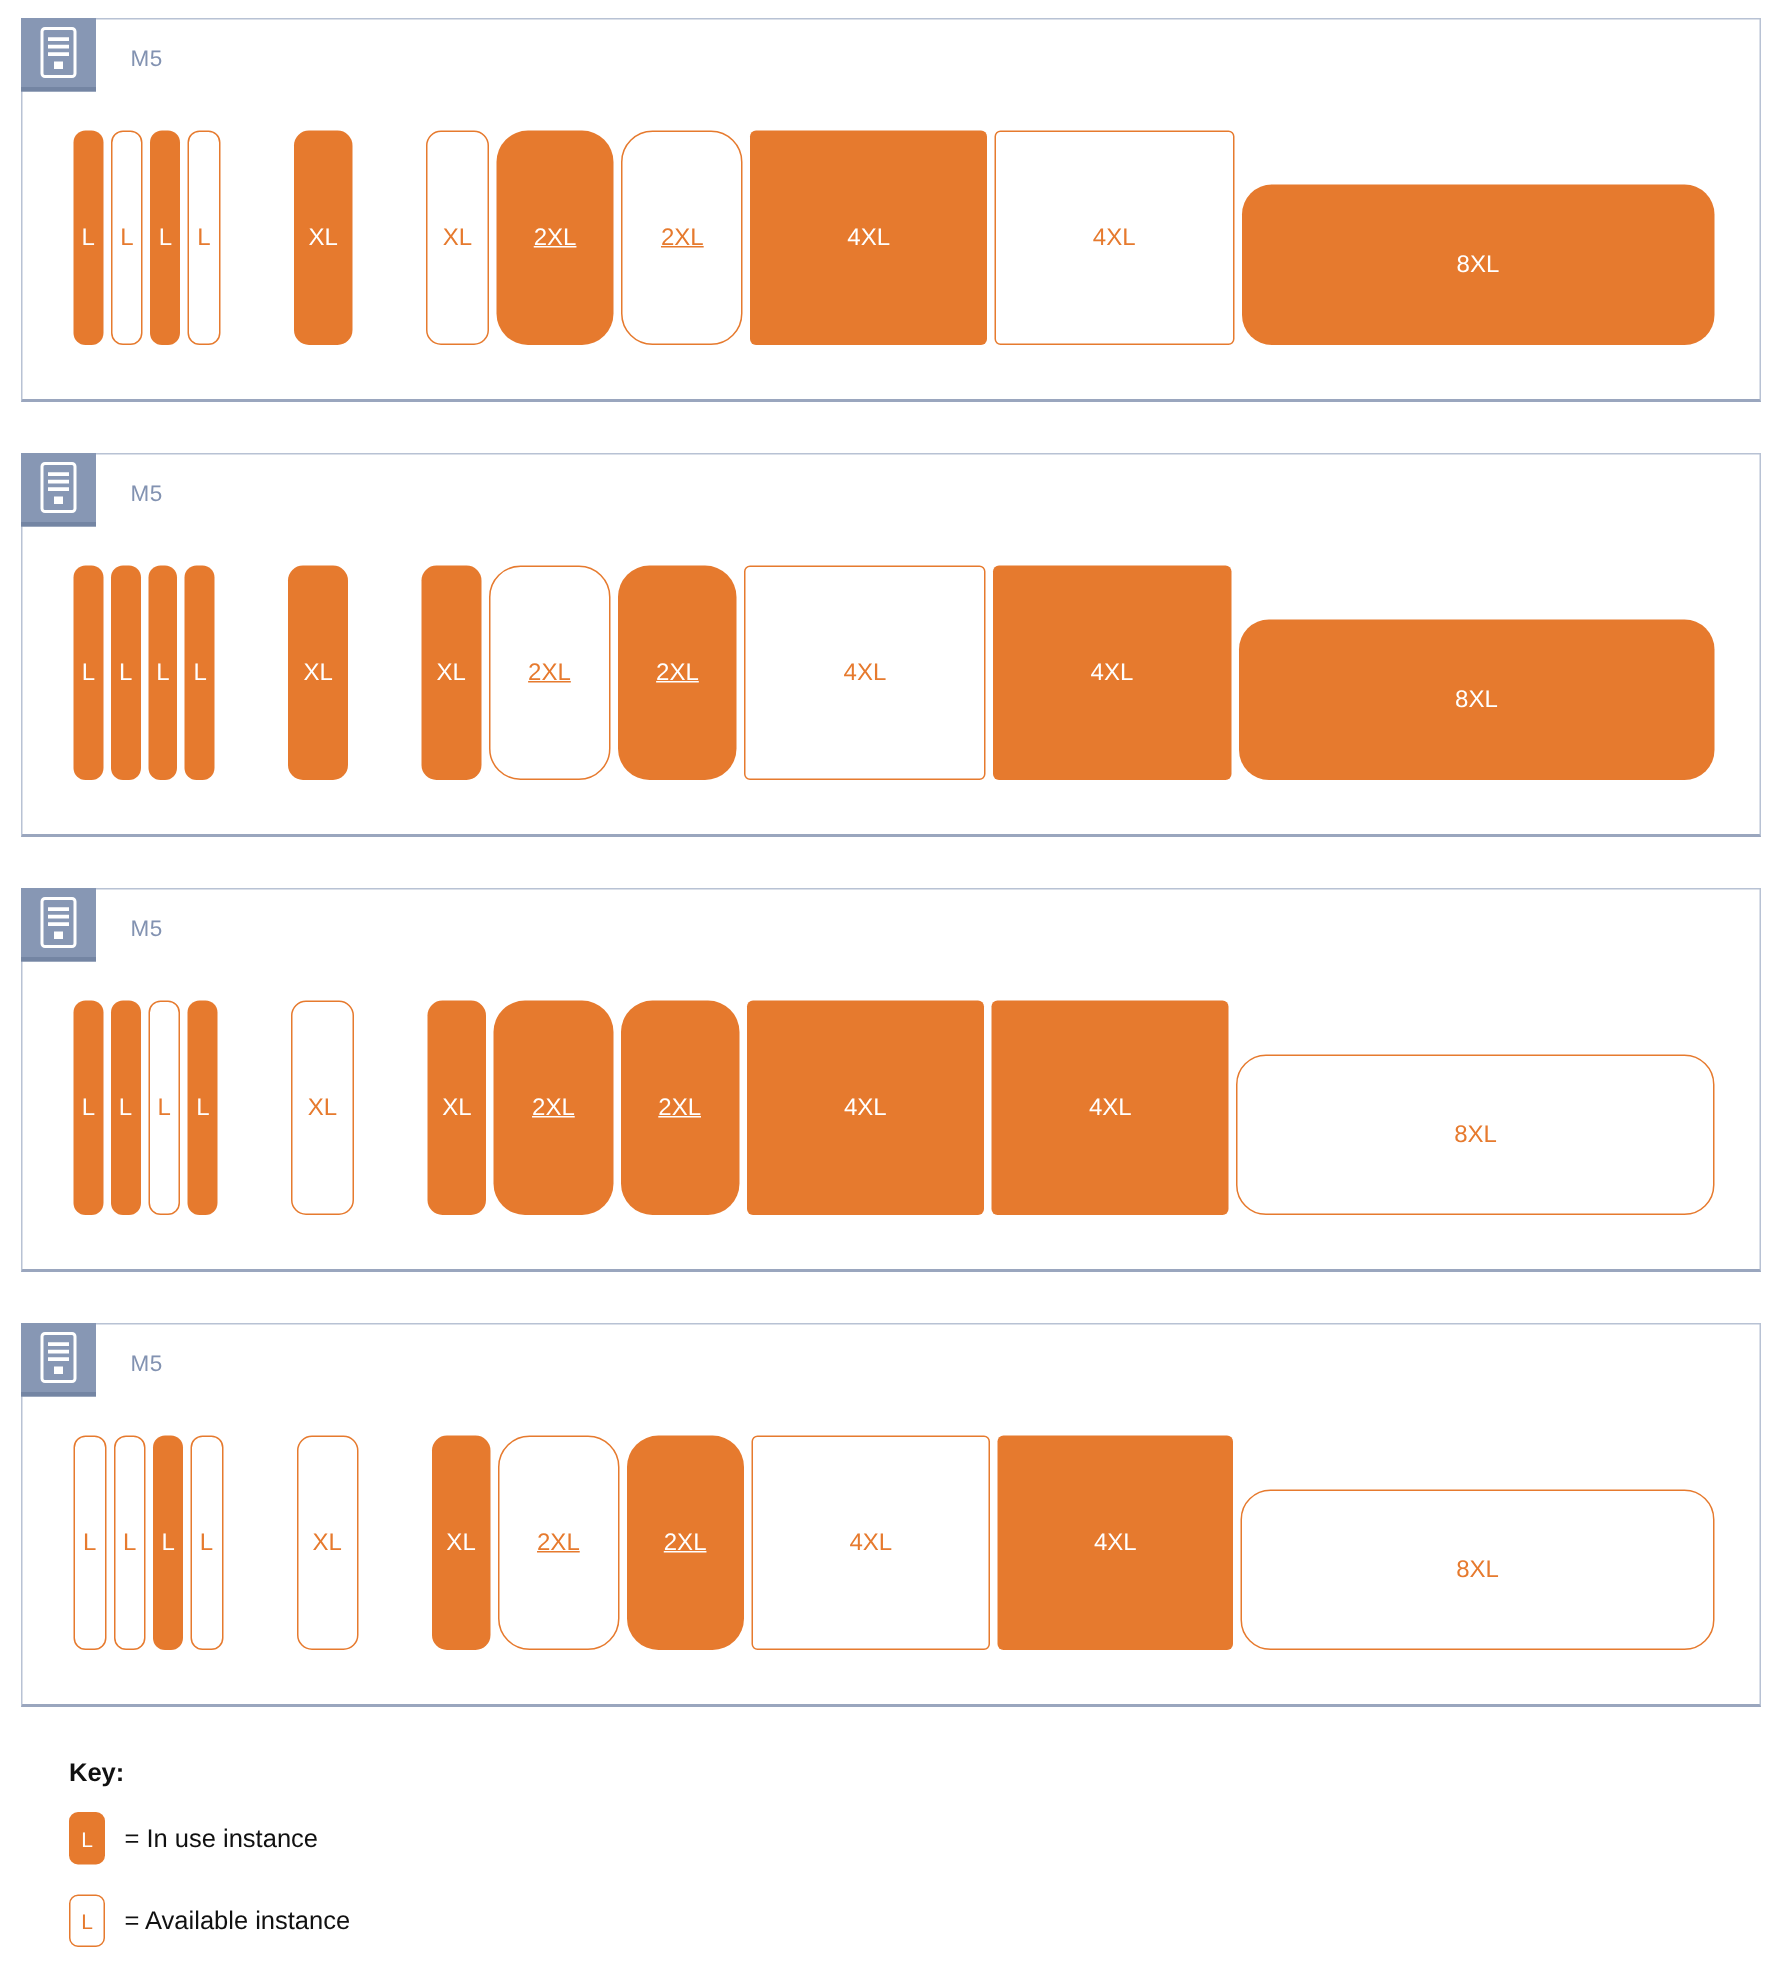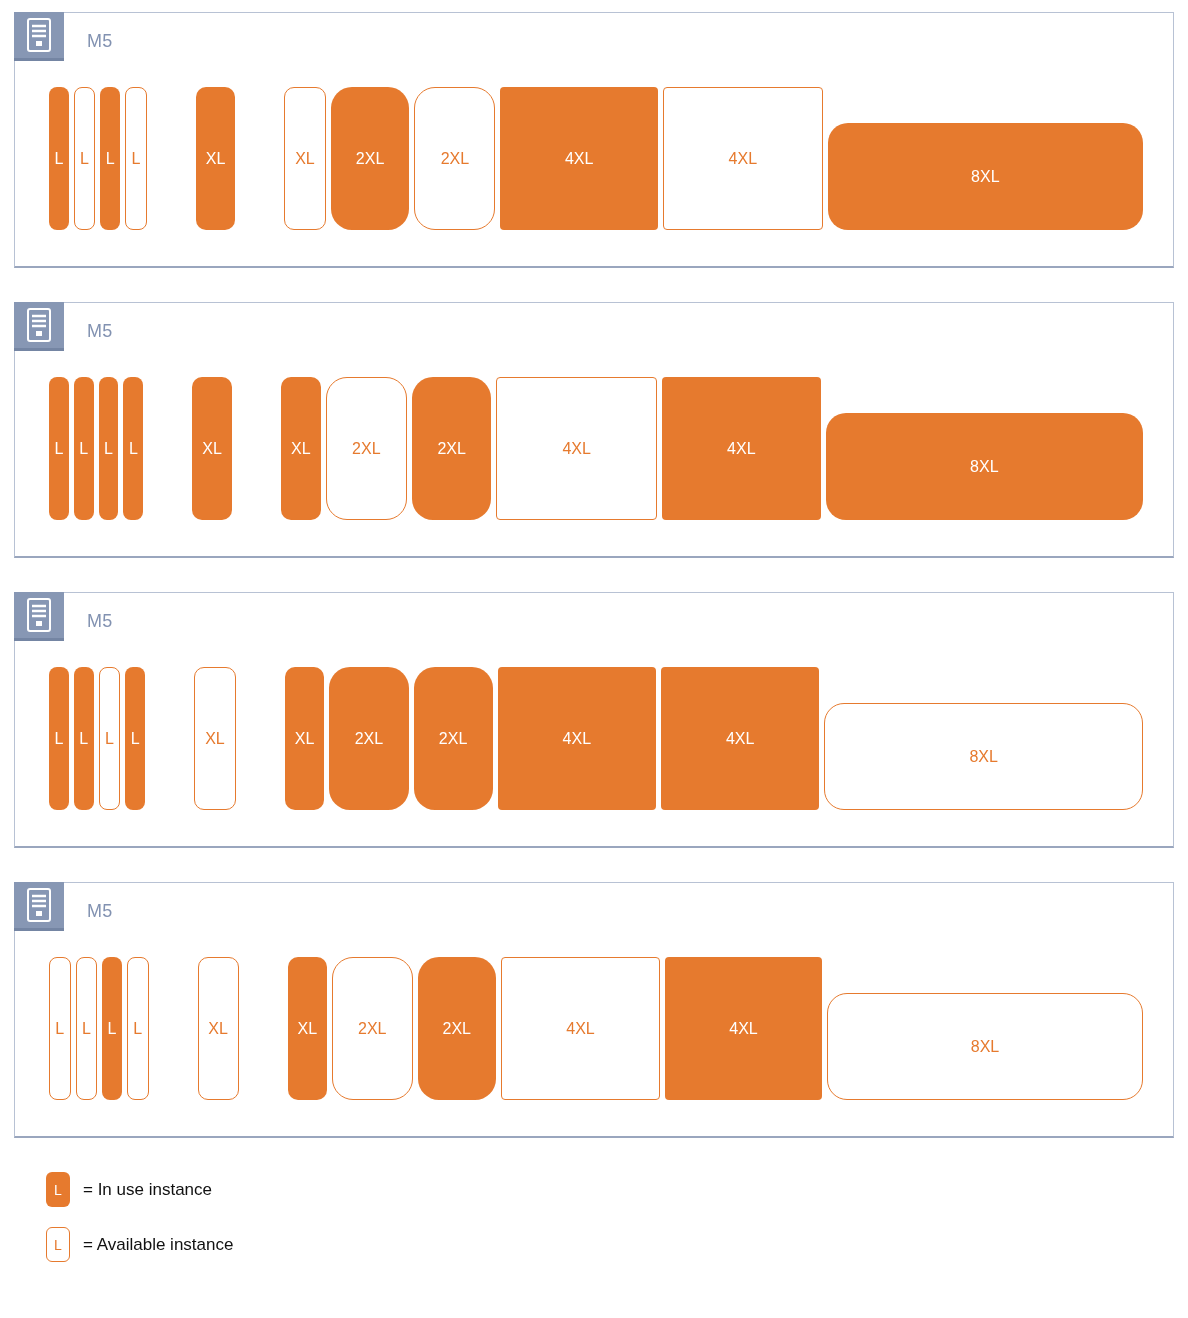--- a/index.html
+++ b/index.html
@@ -31,21 +31,21 @@
     position:absolute;
     top:-1px;left:-1px;
     width:50px;height:49px;
     background:var(--tile);
     border-bottom:3px solid var(--tile-edge);
     display:flex;align-items:center;justify-content:center;
   }
   .panel-title{
     position:absolute;
     top:18px;left:72px;
-    font-size:18px;
+    font-size:15px;
     color:var(--title);
     letter-spacing:0.3px;
   }
   .row{
     position:absolute;
     left:34px;right:30px;top:74px;
     height:143px;
     display:flex;
     gap:5px;
   }
@@ -54,21 +54,21 @@
     align-items:center;
     justify-content:center;
     font-size:16px;
     min-width:0;
     overflow:hidden;
   }
   .block.in-use{background:var(--accent);color:#ffffff;}
   .block.available{background:#ffffff;border:1.5px solid var(--accent);color:var(--accent);}
   .s-L  {border-radius:8px;}
   .s-XL {border-radius:10px;margin-left:44px;}
-  .s-2XL{border-radius:21px;}
+  .s-2XL{border-radius:21px;text-decoration:underline;}
   .s-4XL{border-radius:4px;}
   .s-8XL{border-radius:20px;margin-top:36px;}
   .key{margin:30px 0 0 46px;padding-bottom:16px;}
   .key-heading{
     font-size:17px;
     font-weight:bold;
     color:var(--text);
     margin-bottom:16px;
   }
   .key-row{
@@ -188,20 +188,21 @@
         <div class="block available s-2XL" style="flex: 4 1 0px;">2XL</div>
         <div class="block in-use s-2XL" style="flex: 4 1 0px;">2XL</div>
         <div class="block available s-4XL" style="flex: 8 1 0px;">4XL</div>
         <div class="block in-use s-4XL" style="flex: 8 1 0px;">4XL</div>
         <div class="block available s-8XL" style="flex: 16 1 0px;">8XL</div>
       </div>
     </section>
   </div>
 
 <div class="key">
+  <div class="key-heading">Key:</div>
   <div class="key-row">
     <div class="key-swatch in-use">L</div>
     <div class="key-text">= In use instance</div>
   </div>
   <div class="key-row">
     <div class="key-swatch available">L</div>
     <div class="key-text">= Available instance</div>
   </div>
 </div>
 

